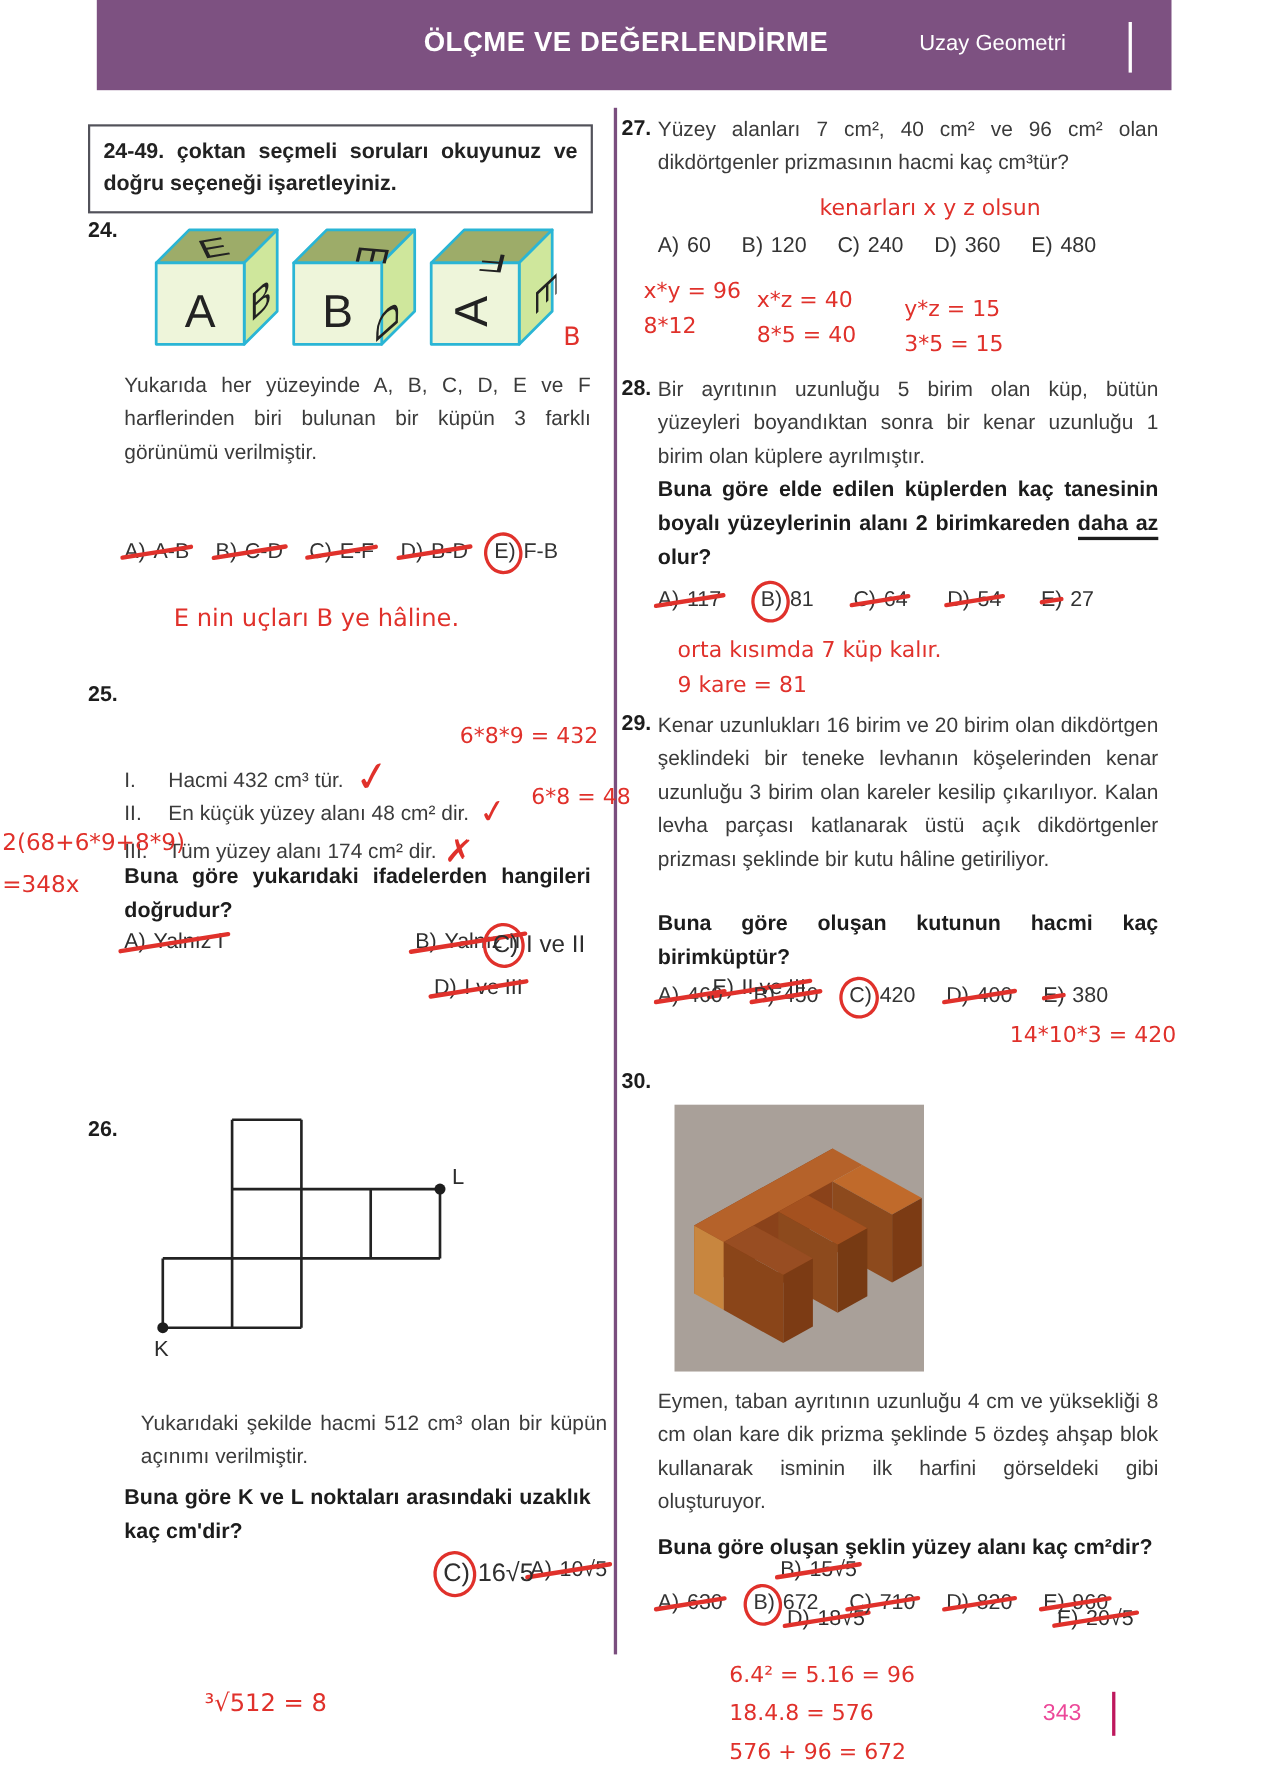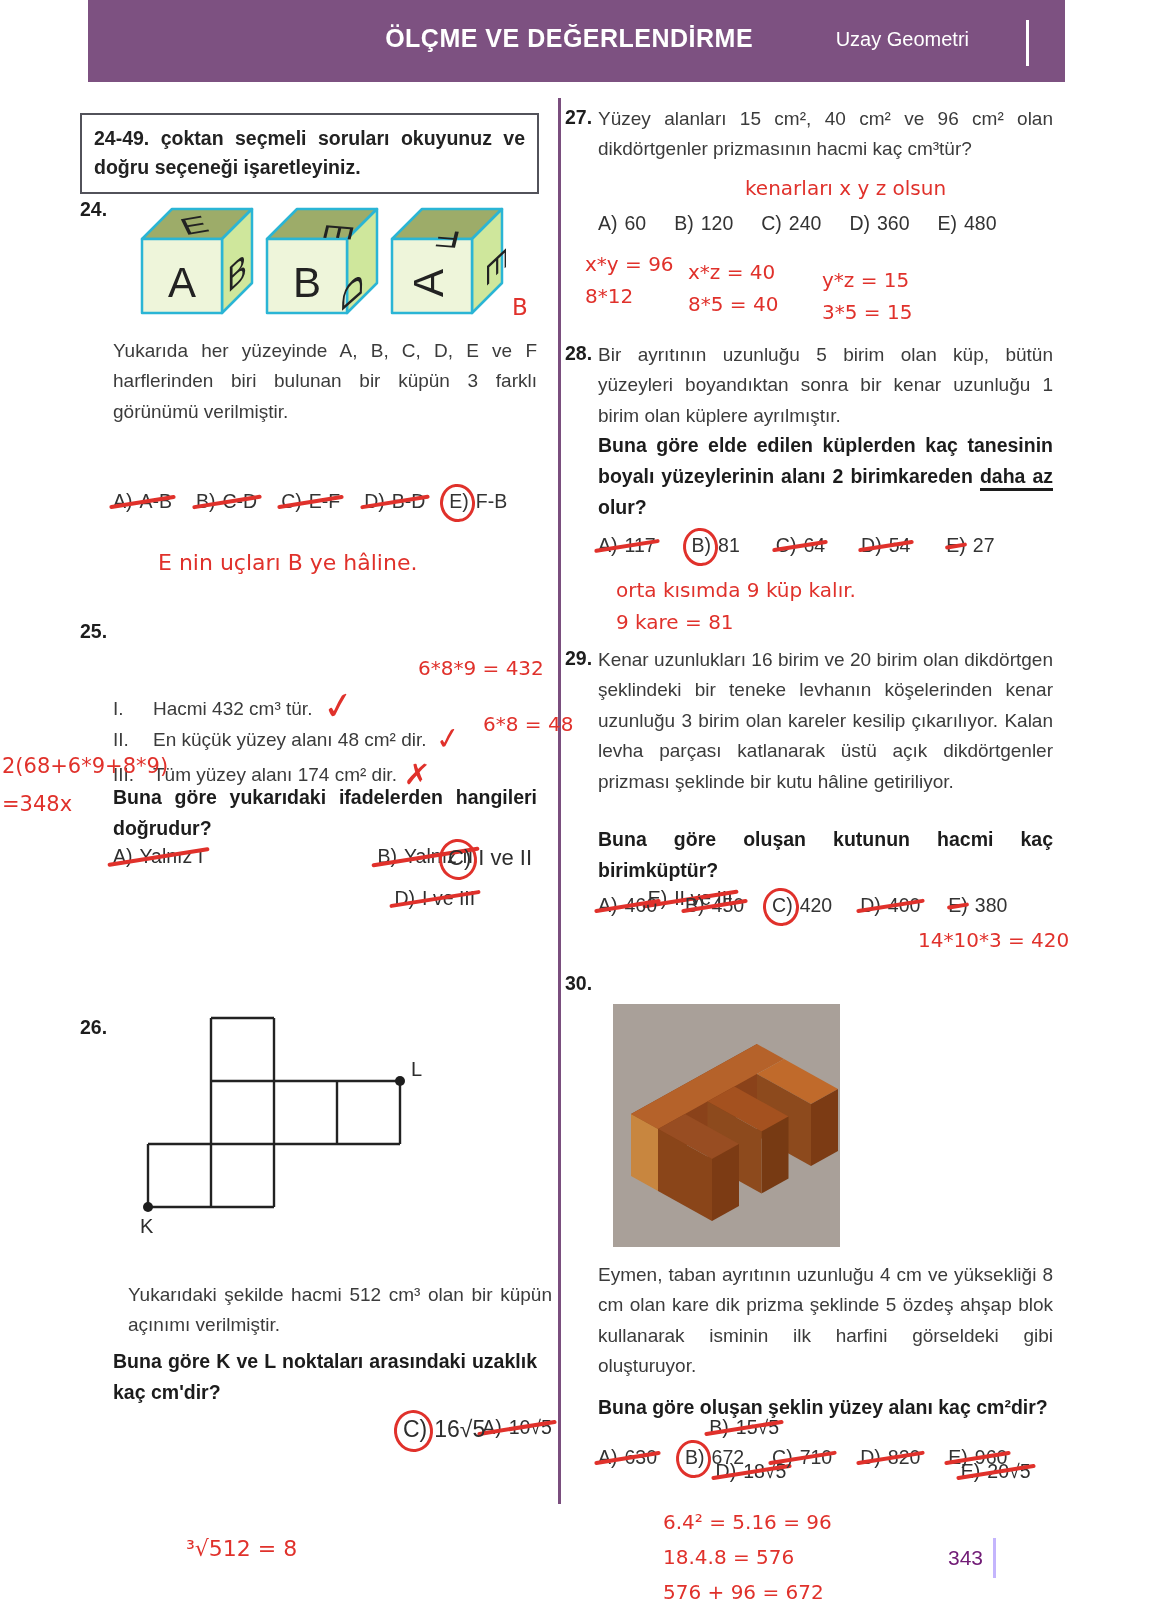--- a/index.html
+++ b/index.html
@@ -24,21 +24,21 @@
   .struck{position:relative;display:inline-block;}
   .struck::after{content:"";position:absolute;left:-7%;top:44%;width:114%;height:4px;
         background:#e0312b;transform:rotate(-9deg);border-radius:2px;}
   .circled{position:relative;display:inline-block;}
   .circled::before{content:"";position:absolute;left:-9px;right:-6px;top:-6px;bottom:-9px;
         border:3.5px solid #e0312b;border-radius:50%;transform:rotate(-6deg);}
   .mark{color:#e0312b;font-family:"DejaVu Sans",sans-serif;font-weight:bold;display:inline-block;}
   .us{border-bottom:3px solid #1c1c1c;padding-bottom:1px;}
   .item-row{display:flex;font-size:19px;color:#3b3b3b;line-height:1.2;align-items:baseline;}
   .roman{display:inline-block;width:40px;flex:0 0 40px;}
-  .pagenum{font-size:21px;color:#701a75;border-right:3px solid #c4b5fd;padding-right:10px;
+  .pagenum{font-size:21px;color:#ec4899;border-right:3px solid #be185d;padding-right:28px;
         height:40px;line-height:40px;display:inline-block;}
   svg text{font-family:"Liberation Sans",sans-serif;}
 </style>
 </head>
 <body>
 
 <div class="page">
 
   
   <div class="abs banner">
@@ -153,21 +153,21 @@
 
   <span class="abs opt struck" style="left:113px;top:1416px;font-size:19.5px;"><span class="lab">A)</span><span>10√5</span></span>
   <span class="abs opt struck" style="left:266px;top:1416px;font-size:19.5px;"><span class="lab">B)</span><span>15√5</span></span>
   <span class="abs opt" style="left:403px;top:1416px;font-size:23px;"><span class="lab circled">C)</span><span>16√5</span></span>
   <span class="abs opt struck" style="left:198px;top:1460px;font-size:19.5px;"><span class="lab">D)</span><span>18√5</span></span>
   <span class="abs opt struck" style="left:368px;top:1460px;font-size:19.5px;"><span class="lab">E)</span><span>20√5</span></span>
   <div class="abs red" style="left:186px;top:1536px;font-size:22px;">³√512 = 8</div>
 
   
   <div class="abs qnum" style="left:565px;top:106px;">27.</div>
-  <div class="abs body-text" style="left:598px;top:104px;width:455px;">Yüzey alanları 15 cm², 40 cm² ve 96 cm² olan dikdörtgenler prizmasının hacmi kaç cm³tür?</div>
+  <div class="abs body-text" style="left:598px;top:104px;width:455px;">Yüzey alanları 7 cm², 40 cm² ve 96 cm² olan dikdörtgenler prizmasının hacmi kaç cm³tür?</div>
   <div class="abs red" style="left:745px;top:176px;">kenarları x y z olsun</div>
   <div class="abs optrow" style="left:598px;top:212px;gap:28px;">
     <span class="opt"><span class="lab">A)</span><span>60</span></span>
     <span class="opt"><span class="lab">B)</span><span>120</span></span>
     <span class="opt"><span class="lab">C)</span><span>240</span></span>
     <span class="opt"><span class="lab">D)</span><span>360</span></span>
     <span class="opt"><span class="lab">E)</span><span>480</span></span>
   </div>
   <div class="abs red" style="left:585px;top:252px;">x*y = 96</div>
   <div class="abs red" style="left:585px;top:284px;">8*12</div>
@@ -180,21 +180,21 @@
   <div class="abs qnum" style="left:565px;top:342px;">28.</div>
   <div class="abs body-text" style="left:598px;top:340px;width:455px;">Bir ayrıtının uzunluğu 5 birim olan küp, bütün yüzeyleri boyandıktan sonra bir kenar uzunluğu 1 birim olan küplere ayrılmıştır.</div>
   <div class="abs qbold" style="left:598px;top:430px;width:455px;"><span>Buna göre elde edilen küplerden kaç tanesinin boyalı yüzeylerinin alanı 2 birimkareden </span><span class="us">daha az</span><span> olur?</span></div>
   <div class="abs optrow" style="left:598px;top:534px;gap:36px;">
     <span class="opt struck"><span class="lab">A)</span><span>117</span></span>
     <span class="opt"><span class="lab circled">B)</span><span>81</span></span>
     <span class="opt struck"><span class="lab">C)</span><span>64</span></span>
     <span class="opt struck"><span class="lab">D)</span><span>54</span></span>
     <span class="opt"><span class="lab struck">E)</span><span>27</span></span>
   </div>
-  <div class="abs red" style="left:616px;top:578px;">orta kısımda 9 küp kalır.</div>
+  <div class="abs red" style="left:616px;top:578px;">orta kısımda 7 küp kalır.</div>
   <div class="abs red" style="left:616px;top:610px;">9 kare = 81</div>
 
   
   <div class="abs qnum" style="left:565px;top:647px;">29.</div>
   <div class="abs body-text" style="left:598px;top:645px;width:455px;">Kenar uzunlukları 16 birim ve 20 birim olan dikdörtgen şeklindeki bir teneke levhanın köşelerinden kenar uzunluğu 3 birim olan kareler kesilip çıkarılıyor. Kalan levha parçası katlanarak üstü açık dikdörtgenler prizması şeklinde bir kutu hâline getiriliyor.</div>
   <div class="abs qbold" style="left:598px;top:824px;width:455px;">Buna göre oluşan kutunun hacmi kaç birimküptür?</div>
   <div class="abs optrow" style="left:598px;top:894px;gap:28px;">
     <span class="opt struck"><span class="lab">A)</span><span>460</span></span>
     <span class="opt struck"><span class="lab">B)</span><span>450</span></span>
     <span class="opt"><span class="lab circled">C)</span><span>420</span></span>

